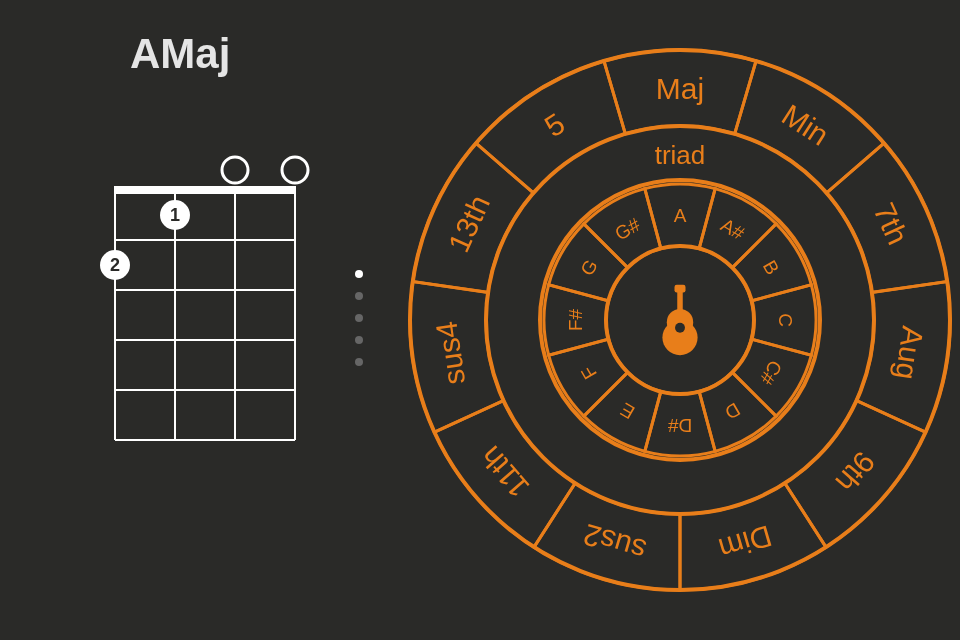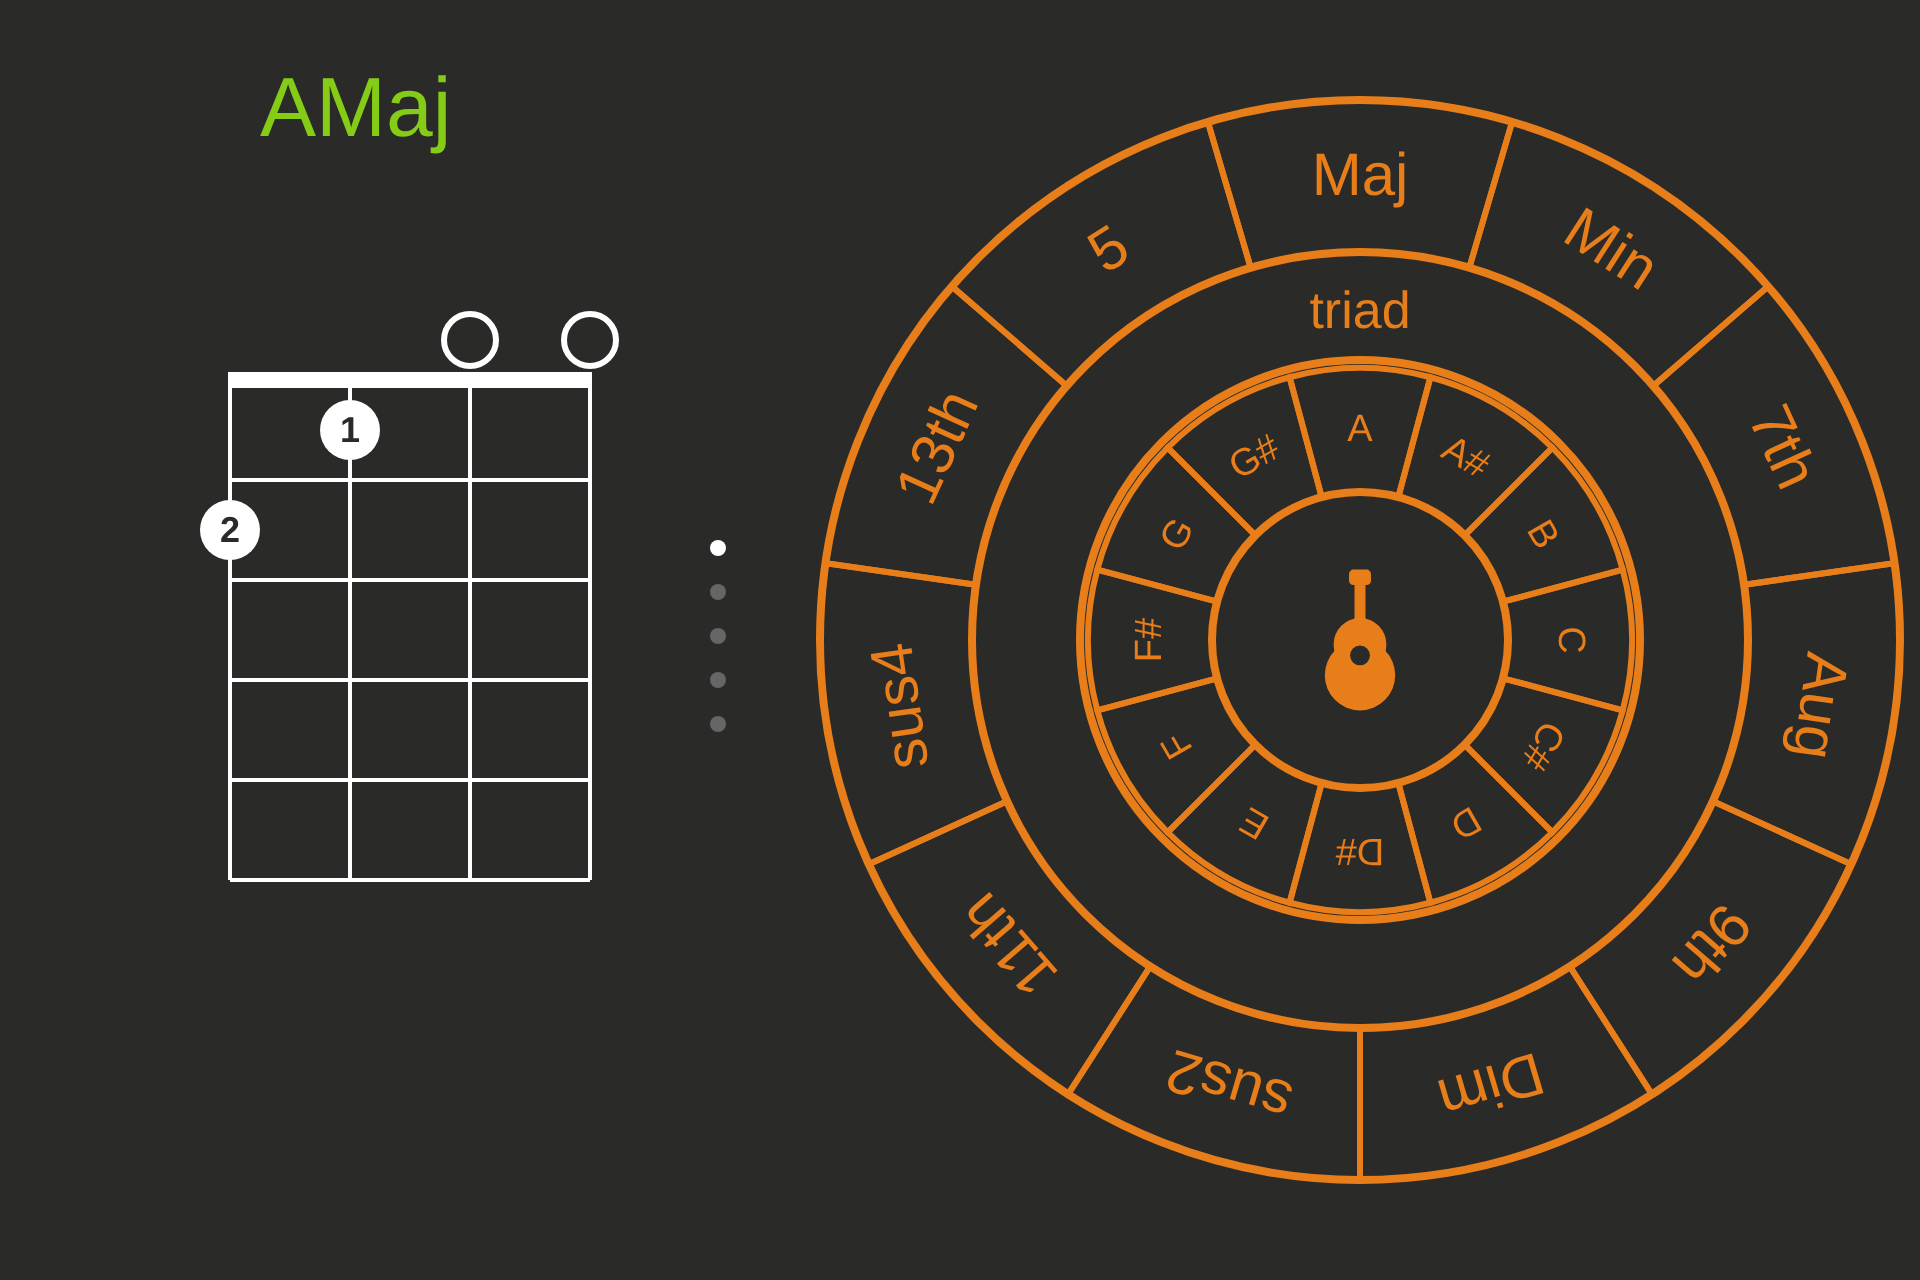--- a/index.html
+++ b/index.html
@@ -6,23 +6,23 @@
   html, body { width: 960px; height: 640px; overflow: hidden; }
   body {
     background: #2a2a28;
     font-family: -apple-system, "Helvetica Neue", Arial, sans-serif;
     position: relative;
   }
   .chord-name {
     position: absolute;
     top: 30px;
     left: 130px;
-    color: #84cc16;
+    color: #e5e5e5;
     font-size: 42px;
-    font-weight: 400;
+    font-weight: 700;
   }
   .diagram {
     position: absolute;
     top: 150px;
     left: 85px;
   }
   .pager {
     position: absolute;
     top: 270px;
     left: 355px;

